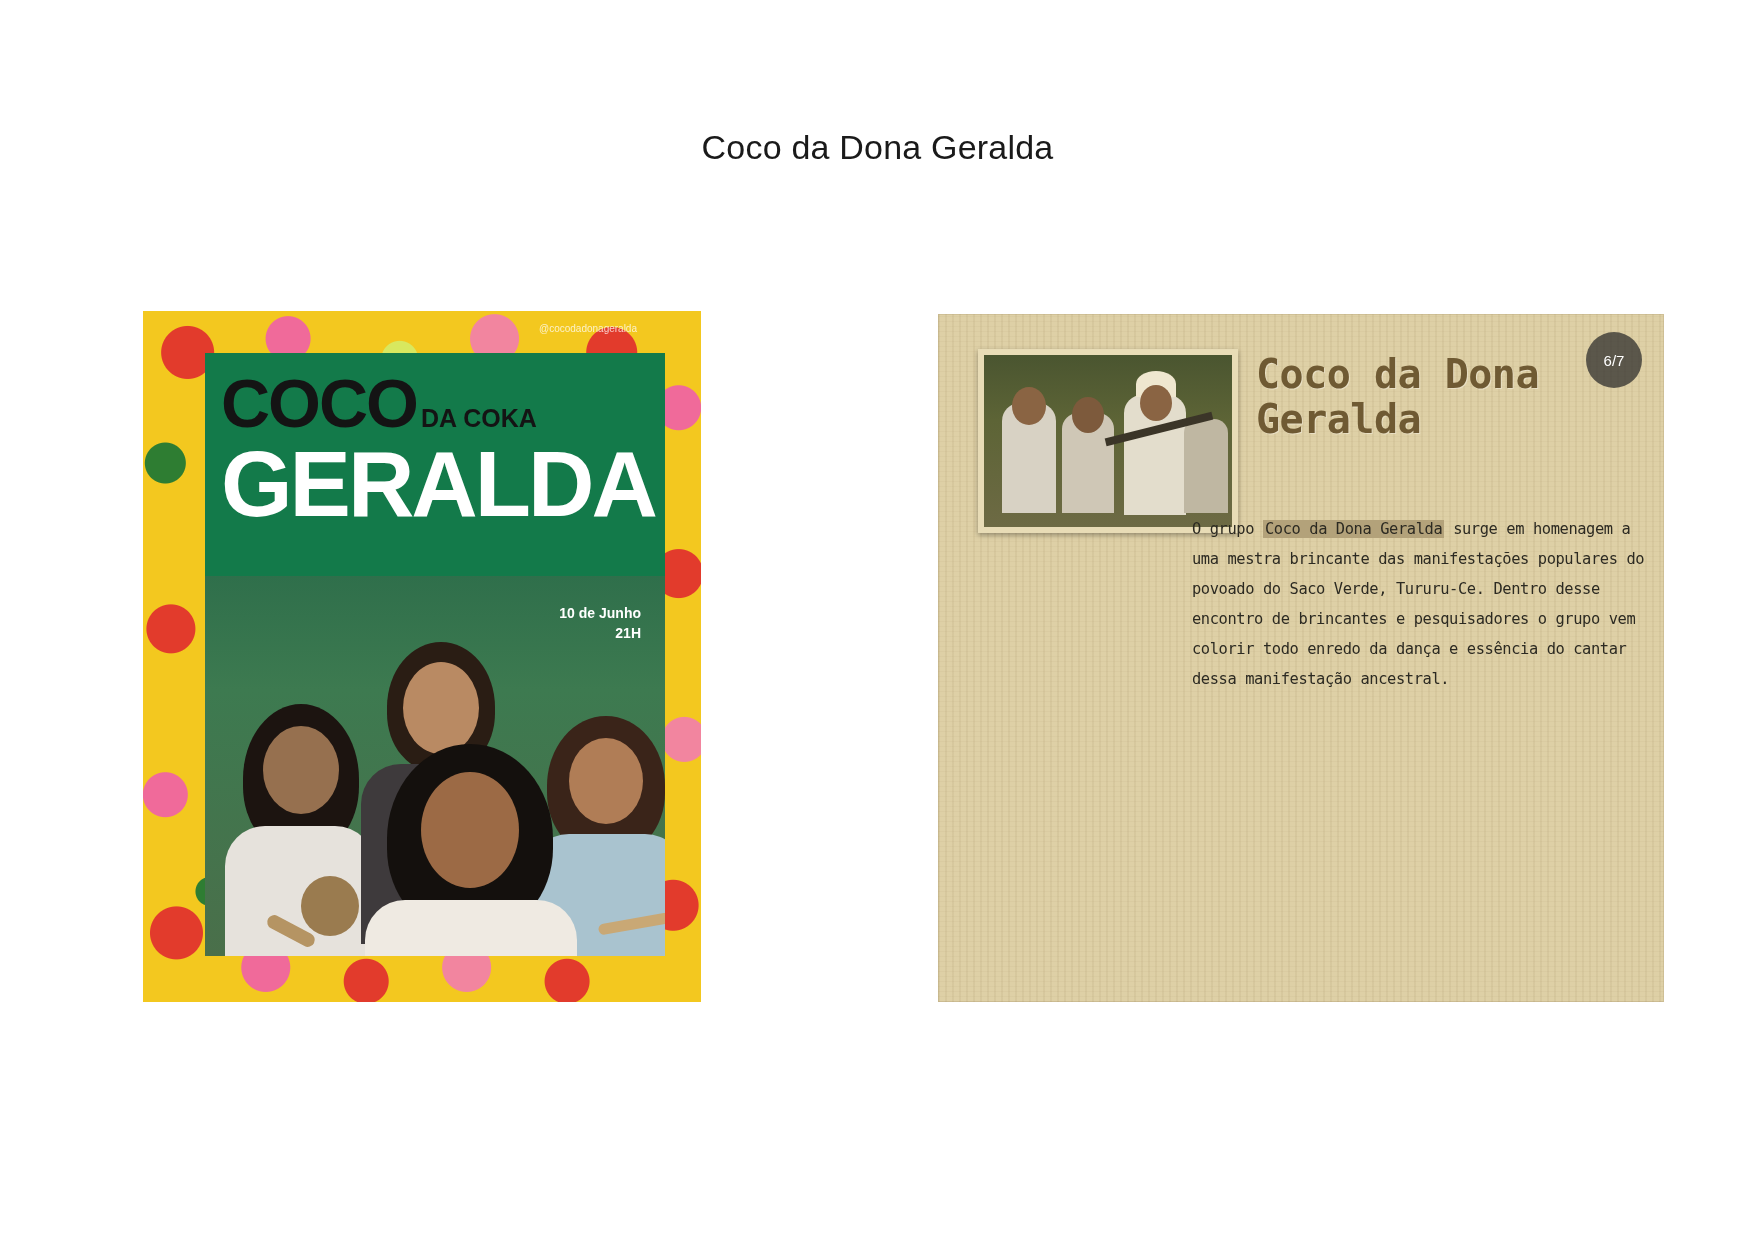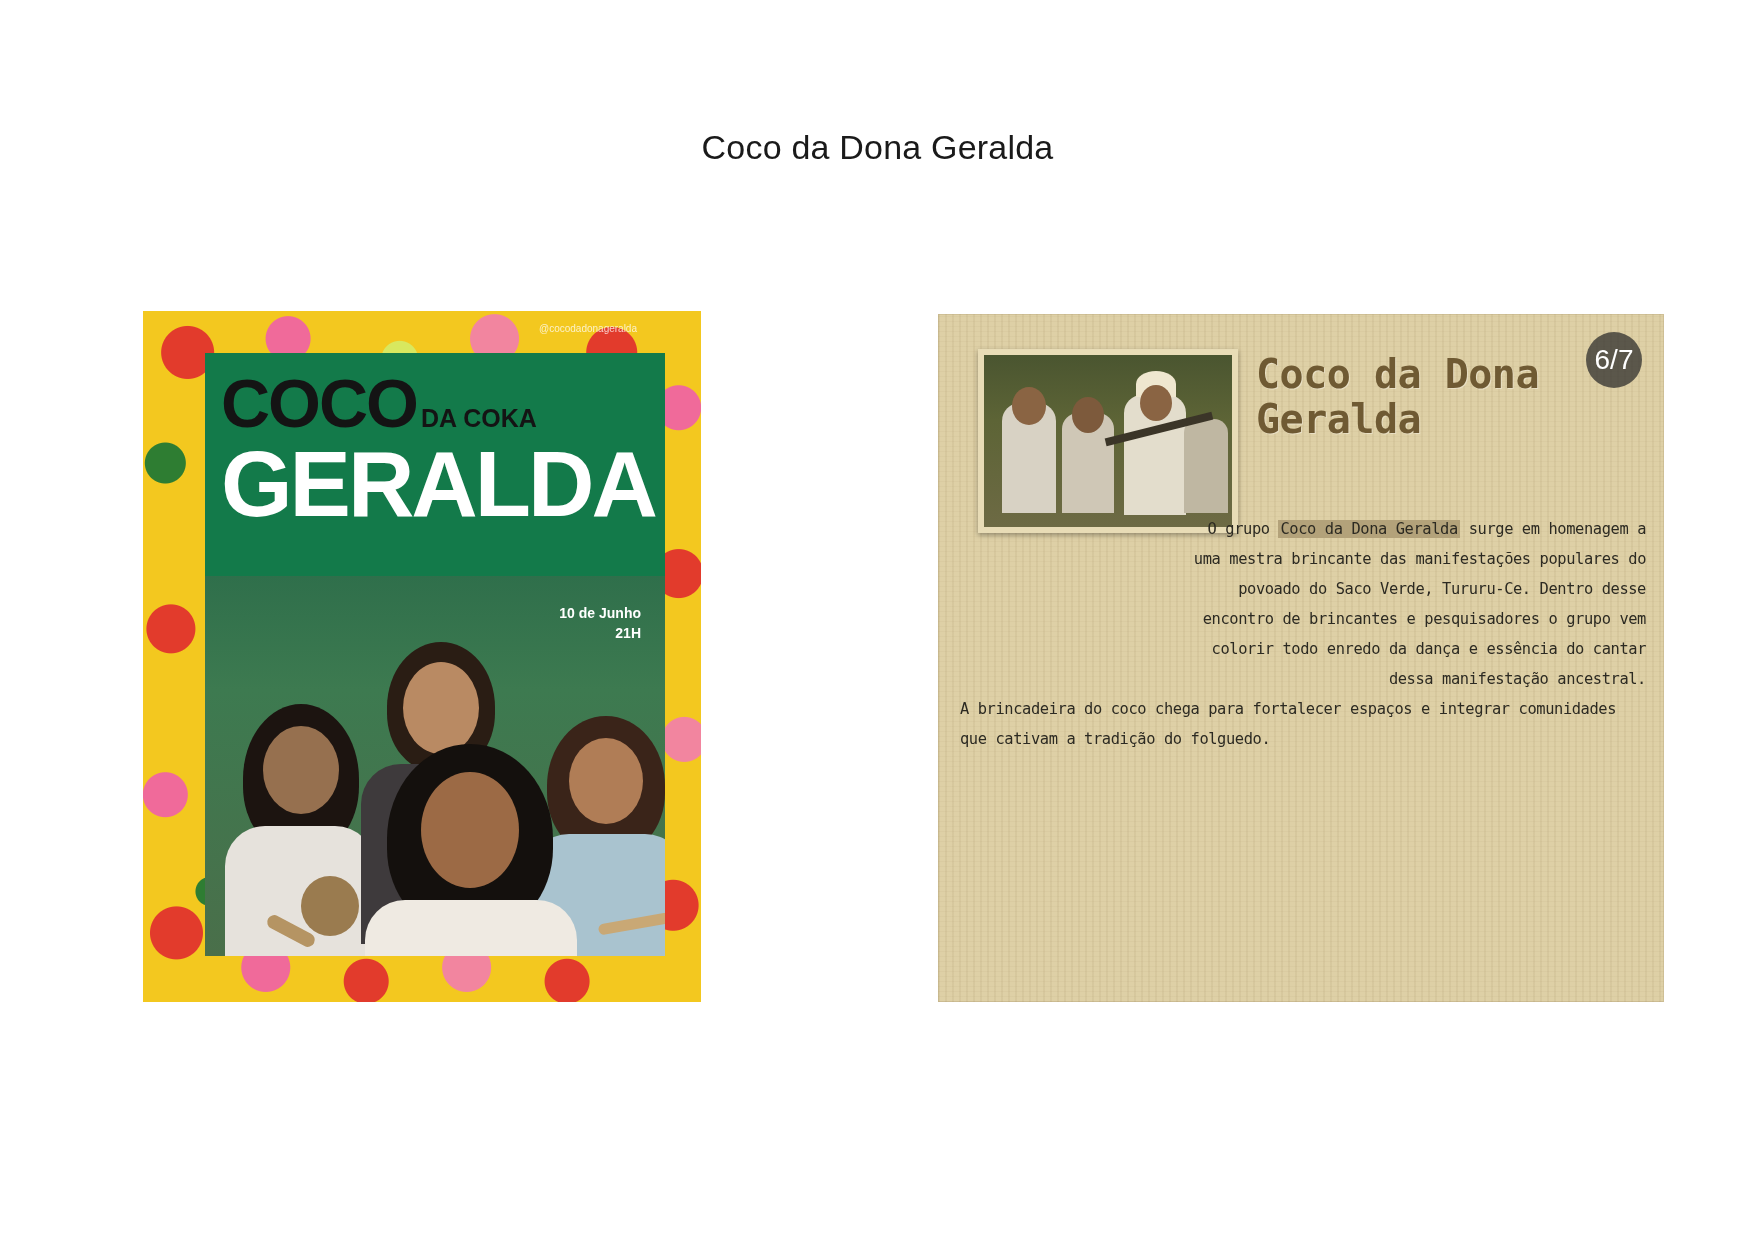--- a/index.html
+++ b/index.html
@@ -225,36 +225,35 @@
     color: #2c2a22;
     font-family: "DejaVu Sans Mono", monospace;
     font-size: 15.4px;
     line-height: 1.95;
     letter-spacing: -0.4px;
   }
   .slide-body p { margin: 0; }
   .indent-first {
     text-indent: 0;
     padding-left: 232px;
-    text-align: right;
   }
   .hl {
     background: #b3a27a;
     padding: 0 2px;
   }
   .badge {
     position: absolute;
     right: 22px;
     top: 18px;
     width: 56px;
     height: 56px;
     border-radius: 50%;
     background: rgba(40,40,40,0.72);
     color: #ffffff;
-    font-size: 28px;
+    font-size: 15px;
     display: flex;
     align-items: center;
     justify-content: center;
     font-family: "Liberation Sans", sans-serif;
     z-index: 6;
   }
 </style>
 </head>
 <body>
 
@@ -331,15 +330,14 @@
     <div class="sp-fig" style="left:120px; top:70px; width:110px; height:8px; background:#3b3528; transform:rotate(-14deg);"></div>
   </div>
 
   <div class="slide-title">
     <div>Coco da Dona</div>
     <div>Geralda</div>
   </div>
 
   <div class="slide-body">
     <p class="indent-first"><span>O grupo </span><span class="hl">Coco da Dona Geralda</span><span> surge em homenagem a uma mestra brincante das manifestações populares do povoado do Saco Verde, Tururu-Ce. Dentro desse encontro de brincantes e pesquisadores o grupo vem colorir todo enredo da dança e essência do cantar dessa manifestação ancestral.</span></p>
-    <p>A brincadeira do coco chega para fortalecer espaços e integrar comunidades que cativam a tradição do folguedo.</p>
   </div>
 </div>
 
 </body></html>

